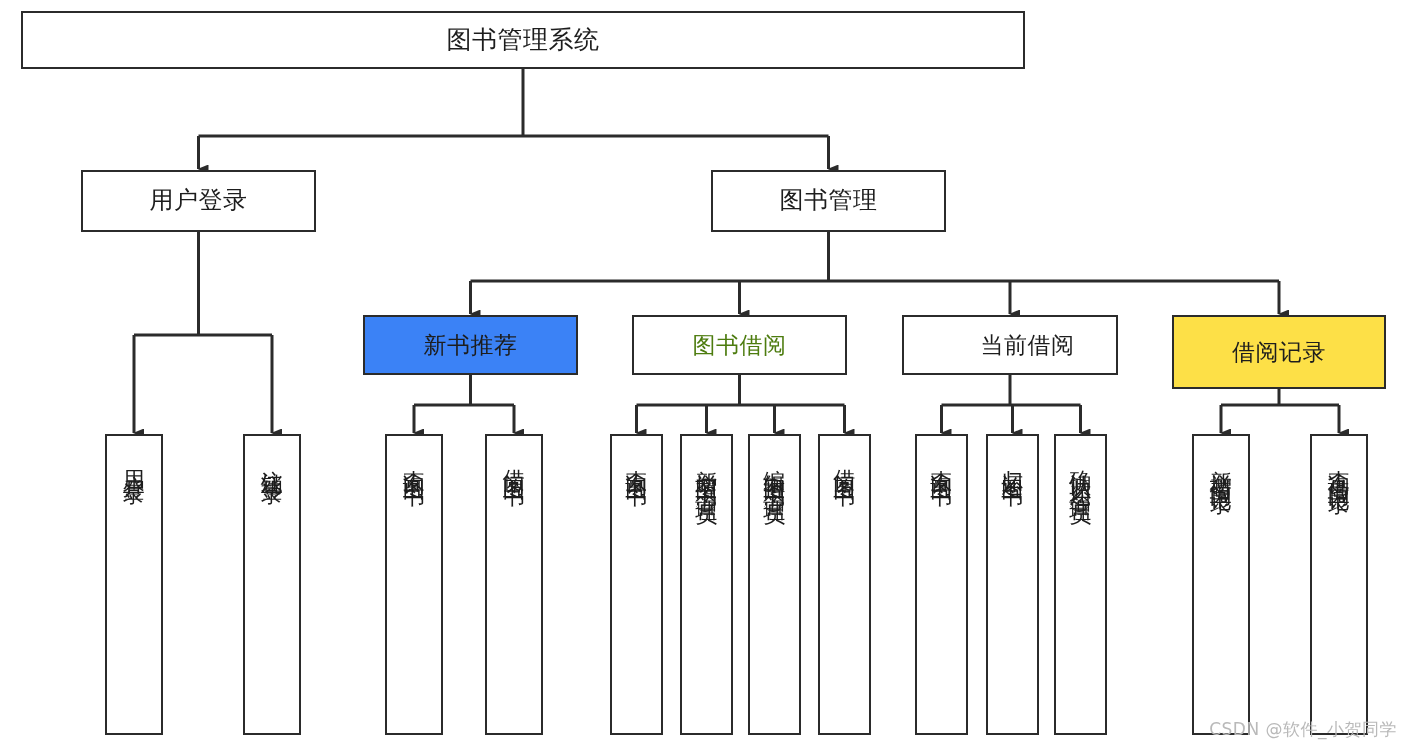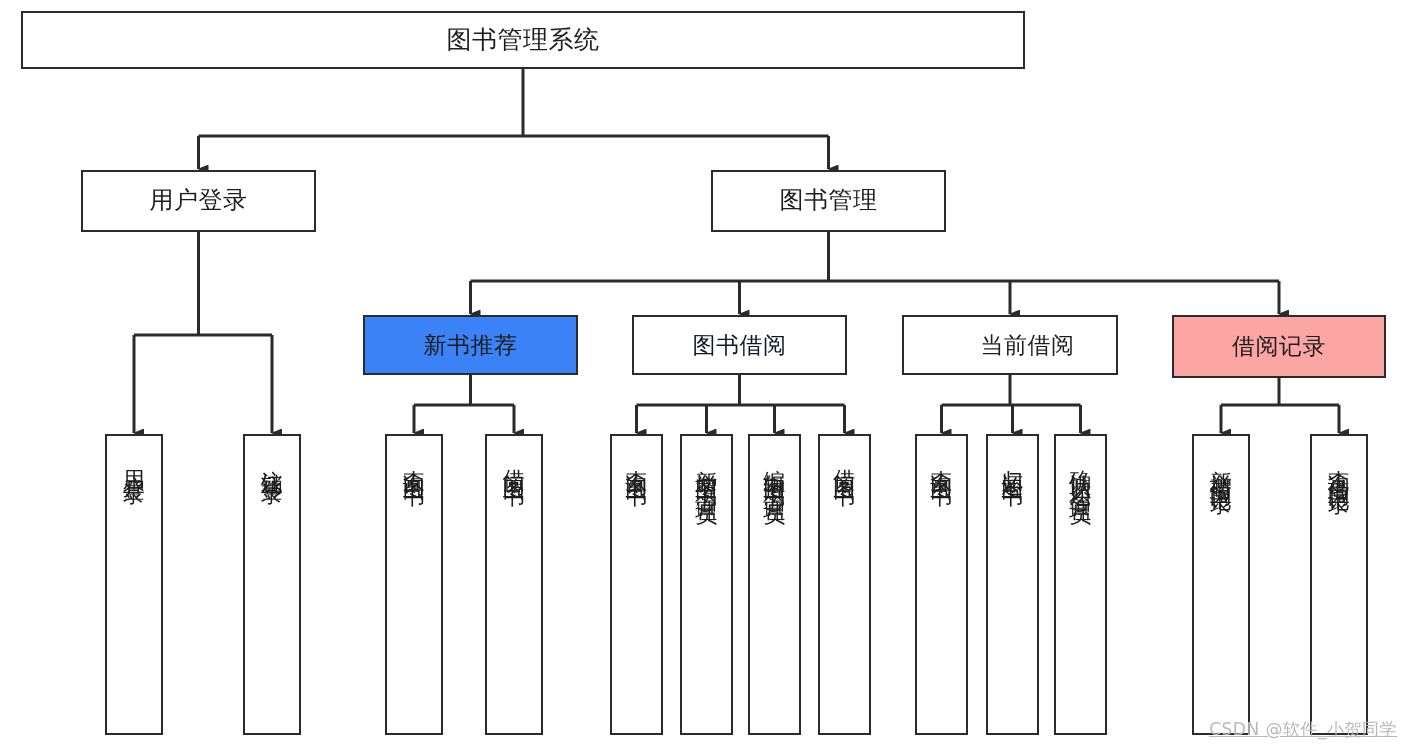--- a/index.html
+++ b/index.html
@@ -58,21 +58,20 @@
   }
   #watermark {
     position: absolute;
     right: 8px;
     bottom: 6px;
     font-size: 17px;
     color: #b9b9b9;
     letter-spacing: 0.5px;
     white-space: nowrap;
     pointer-events: none;
-    text-decoration: underline;
   }
 </style>
 </head>
 <body>
 
 <div id="diagram-canvas">
   <svg id="edge-layer" viewBox="0 0 1405 747" xmlns="http://www.w3.org/2000/svg">
     <defs>
       <marker id="arrowhead" markerWidth="9" markerHeight="11" refX="4.5" refY="10" orient="auto" markerUnits="userSpaceOnUse">
         <path d="M0,0 L9,0 L4.5,11 Z" fill="#2b2b2b"></path>
@@ -121,26 +120,26 @@
       <div class="node level-1" style="left: 81px; top: 170px; width: 235px; height: 62px; border-color: rgb(43, 43, 43); background: rgb(255, 255, 255);">
         <span class="node-label" style="color: rgb(29, 29, 29);">用户登录</span>
       </div>
       <div class="node level-1" style="left: 711px; top: 170px; width: 235px; height: 62px; border-color: rgb(43, 43, 43); background: rgb(255, 255, 255);">
         <span class="node-label" style="color: rgb(29, 29, 29);">图书管理</span>
       </div>
       <div class="node level-2" style="left: 363px; top: 315px; width: 215px; height: 60px; border-color: rgb(43, 43, 43); background: #3b82f6;">
         <span class="node-label" style="color: rgb(29, 29, 29);">新书推荐</span>
       </div>
       <div class="node level-2" style="left: 632px; top: 315px; width: 215px; height: 60px; border-color: rgb(43, 43, 43); background: rgb(255, 255, 255);">
-        <span class="node-label" style="color: #0f172a;">图书借阅</span>
+        <span class="node-label" style="color: #4d7c0f;">图书借阅</span>
       </div>
       <div class="node level-2" style="left: 902px; top: 315px; width: 216px; height: 60px; border-color: rgb(43, 43, 43); background: rgb(255, 255, 255); padding-left: 35px;">
         <span class="node-label" style="color: rgb(29, 29, 29);">当前借阅</span>
       </div>
-      <div class="node level-2" style="left: 1172px; top: 315px; width: 214px; height: 63px; border-color: rgb(43, 43, 43); background: #fca5a5;">
+      <div class="node level-2" style="left: 1172px; top: 315px; width: 214px; height: 74px; border-color: rgb(43, 43, 43); background: #fde047;">
         <span class="node-label" style="color: rgb(29, 29, 29);">借阅记录</span>
       </div>
       <div class="node level-3 leaf" style="left: 105px; top: 434px; width: 58px; height: 301px; border-color: rgb(43, 43, 43); background: rgb(255, 255, 255);">
         <span class="node-label" style="color: rgb(29, 29, 29);">用户登录</span>
       </div>
       <div class="node level-3 leaf" style="left: 243px; top: 434px; width: 58px; height: 301px; border-color: rgb(43, 43, 43); background: rgb(255, 255, 255);">
         <span class="node-label" style="color: rgb(29, 29, 29);">注销登录</span>
       </div>
       <div class="node level-3 leaf" style="left: 385px; top: 434px; width: 58px; height: 301px; border-color: rgb(43, 43, 43); background: rgb(255, 255, 255);">
         <span class="node-label" style="color: rgb(29, 29, 29);">查询图书</span>

